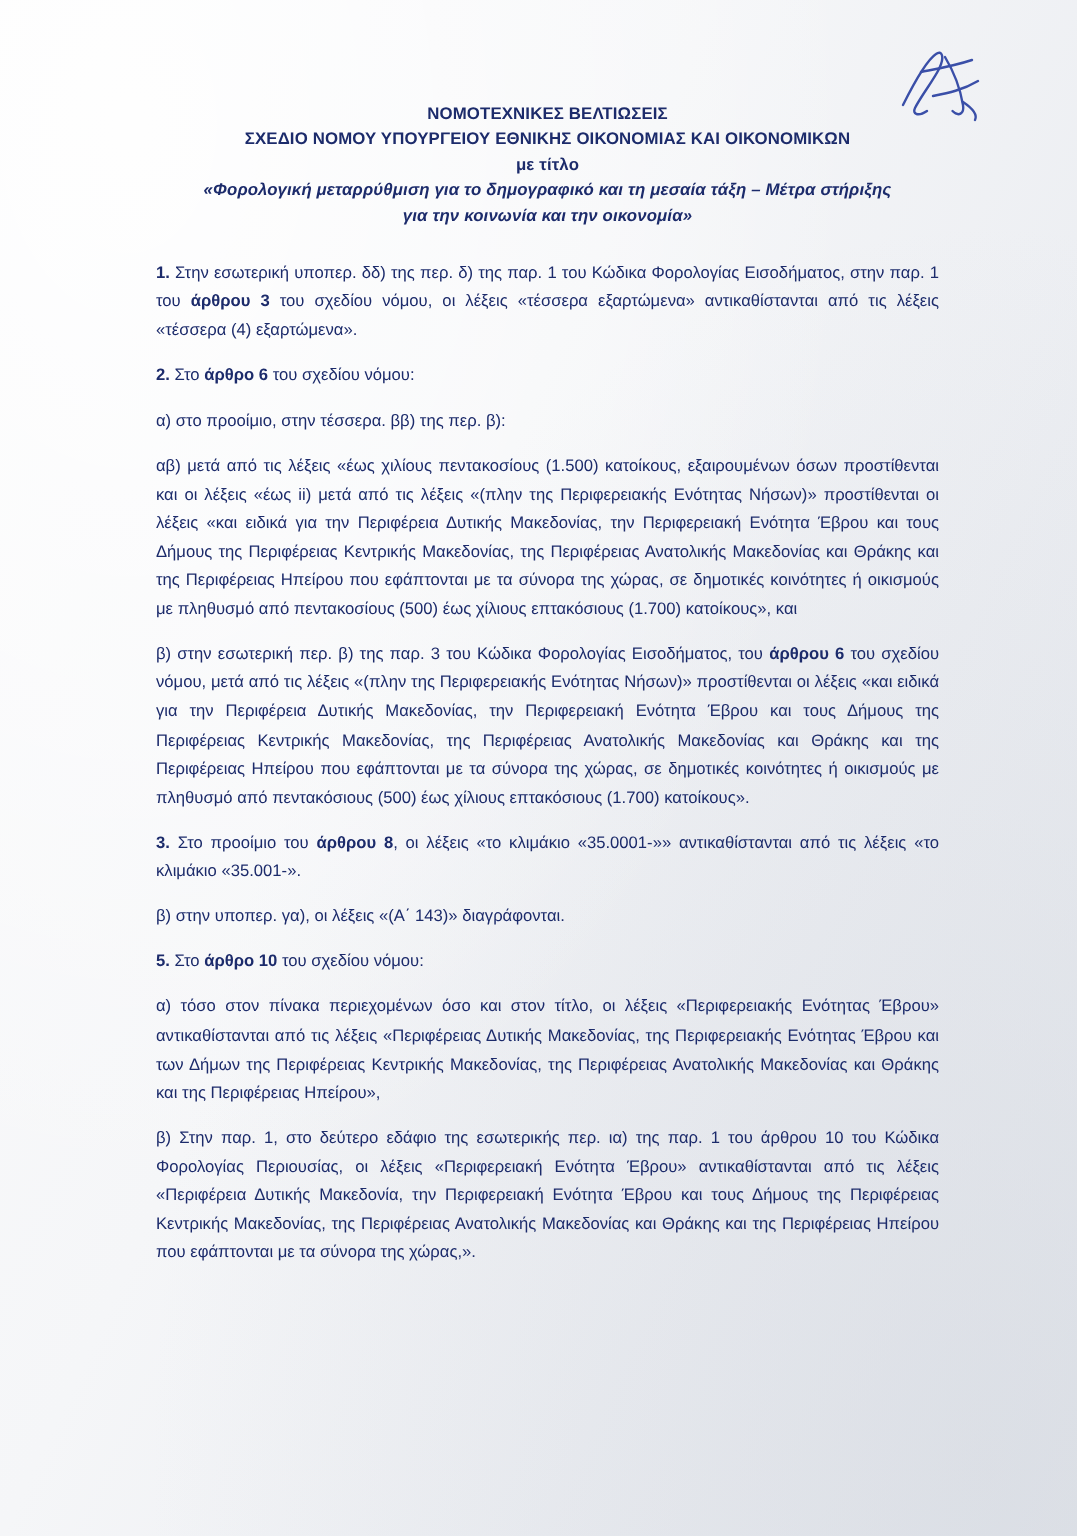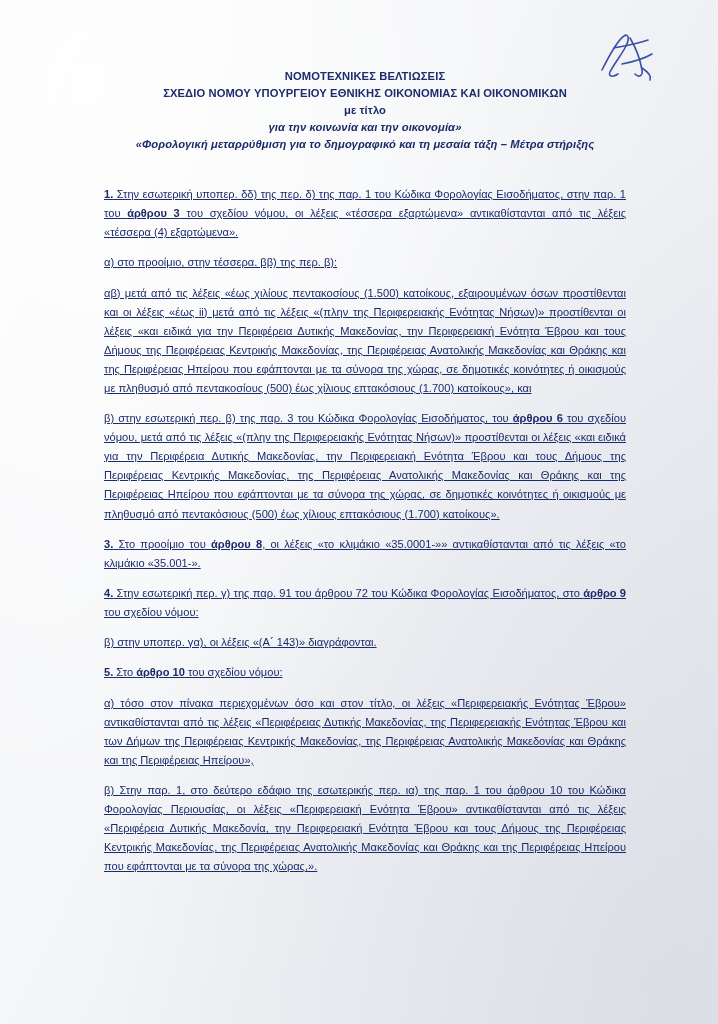--- a/index.html
+++ b/index.html
@@ -53,25 +53,24 @@
   }
   .title-block .line {
     display: block;
   }
   .title-sub {
     font-weight: bold;
     font-size: 11.2px;
     font-style: italic;
   }
   .body-text {
-    margin-top: 32px;
+    margin-top: 20px;
     font-size: 11.1px;
     line-height: 1.72;
     text-align: justify;
-    text-decoration: underline;
   }
   .para {
     margin-bottom: 11px;
     text-align: justify;
   }
   .para.tight {
     margin-bottom: 2px;
   }
   .para.sub {
     margin-bottom: 2px;
@@ -99,43 +98,43 @@
       </g>
     </svg>
   </div>
 
   <div class="content">
 
     <div class="title-block">
       <span class="line">ΝΟΜΟΤΕΧΝΙΚΕΣ ΒΕΛΤΙΩΣΕΙΣ</span>
       <span class="line">ΣΧΕΔΙΟ ΝΟΜΟΥ ΥΠΟΥΡΓΕΙΟΥ ΕΘΝΙΚΗΣ ΟΙΚΟΝΟΜΙΑΣ ΚΑΙ ΟΙΚΟΝΟΜΙΚΩΝ</span>
       <span class="line">με τίτλο</span>
+      <span class="line title-sub">«Φορολογική μεταρρύθμιση για το δημογραφικό και τη μεσαία τάξη – Μέτρα στήριξης</span>
       <span class="line title-sub">για την κοινωνία και την οικονομία»</span>
-      <span class="line title-sub">«Φορολογική μεταρρύθμιση για το δημογραφικό και τη μεσαία τάξη – Μέτρα στήριξης</span>
     </div>
 
     <div class="body-text">
 
       <p class="para">
         <b>1.</b><span> Στην εσωτερική υποπερ. δδ) της περ. δ) της παρ. 1 του Κώδικα Φορολογίας Εισοδήματος, στην παρ. 1 του </span><b>άρθρου 3</b><span> του σχεδίου νόμου, οι λέξεις «τέσσερα εξαρτώμενα» αντικαθίστανται από τις λέξεις «τέσσερα (4) εξαρτώμενα».</span>
       </p>
 
+      <p class="para tight">
+        <b>2.</b><span> Στο </span><b>άρθρο 6</b><span> του σχεδίου νόμου:</span>
+      </p>
       <p class="para sub">α) στο προοίμιο, στην τέσσερα. ββ) της περ. β):</p>
       <p class="para sub">αβ) μετά από τις λέξεις «έως χιλίους πεντακοσίους (1.500) κατοίκους, εξαιρουμένων όσων προστίθενται και οι λέξεις «έως ii) μετά από τις λέξεις «(πλην της Περιφερειακής Ενότητας Νήσων)» προστίθενται οι λέξεις «και ειδικά για την Περιφέρεια Δυτικής Μακεδονίας, την Περιφερειακή Ενότητα Έβρου και τους Δήμους της Περιφέρειας Κεντρικής Μακεδονίας, της Περιφέρειας Ανατολικής Μακεδονίας και Θράκης και της Περιφέρειας Ηπείρου που εφάπτονται με τα σύνορα της χώρας, σε δημοτικές κοινότητες ή οικισμούς με πληθυσμό από πεντακοσίους (500) έως χίλιους επτακόσιους (1.700) κατοίκους», και</p>
       <p class="para">
         <span>β) στην εσωτερική περ. β) της παρ. 3 του Κώδικα Φορολογίας Εισοδήματος, του </span><b>άρθρου 6</b><span> του σχεδίου νόμου, μετά από τις λέξεις «(πλην της Περιφερειακής Ενότητας Νήσων)» προστίθενται οι λέξεις «και ειδικά για την Περιφέρεια Δυτικής Μακεδονίας, την Περιφερειακή Ενότητα Έβρου και τους Δήμους της Περιφέρειας Κεντρικής Μακεδονίας, της Περιφέρειας Ανατολικής Μακεδονίας και Θράκης και της Περιφέρειας Ηπείρου που εφάπτονται με τα σύνορα της χώρας, σε δημοτικές κοινότητες ή οικισμούς με πληθυσμό από πεντακόσιους (500) έως χίλιους επτακόσιους (1.700) κατοίκους».</span>
       </p>
 
       <p class="para">
         <b>3.</b><span> Στο προοίμιο του </span><b>άρθρου 8</b><span>, οι λέξεις «το κλιμάκιο «35.0001-»» αντικαθίστανται από τις λέξεις «το κλιμάκιο «35.001-».</span>
       </p>
 
-      <p class="para tight">
-        <b>4.</b><span> Στην εσωτερική περ. γ) της παρ. 91 του άρθρου 72 του Κώδικα Φορολογίας Εισοδήματος, στο </span><b>άρθρο 9</b><span> του σχεδίου νόμου:</span>
-      </p>
       <p class="para">β) στην υποπερ. γα), οι λέξεις «(Α΄ 143)» διαγράφονται.</p>
 
       <p class="para tight">
         <b>5.</b><span> Στο </span><b>άρθρο 10</b><span> του σχεδίου νόμου:</span>
       </p>
       <p class="para sub">α) τόσο στον πίνακα περιεχομένων όσο και στον τίτλο, οι λέξεις «Περιφερειακής Ενότητας Έβρου» αντικαθίστανται από τις λέξεις «Περιφέρειας Δυτικής Μακεδονίας, της Περιφερειακής Ενότητας Έβρου και των Δήμων της Περιφέρειας Κεντρικής Μακεδονίας, της Περιφέρειας Ανατολικής Μακεδονίας και Θράκης και της Περιφέρειας Ηπείρου»,</p>
       <p class="para">β) Στην παρ. 1, στο δεύτερο εδάφιο της εσωτερικής περ. ια) της παρ. 1 του άρθρου 10 του Κώδικα Φορολογίας Περιουσίας, οι λέξεις «Περιφερειακή Ενότητα Έβρου» αντικαθίστανται από τις λέξεις «Περιφέρεια Δυτικής Μακεδονία, την Περιφερειακή Ενότητα Έβρου και τους Δήμους της Περιφέρειας Κεντρικής Μακεδονίας, της Περιφέρειας Ανατολικής Μακεδονίας και Θράκης και της Περιφέρειας Ηπείρου που εφάπτονται με τα σύνορα της χώρας,».</p>
 
     </div>
   </div>

